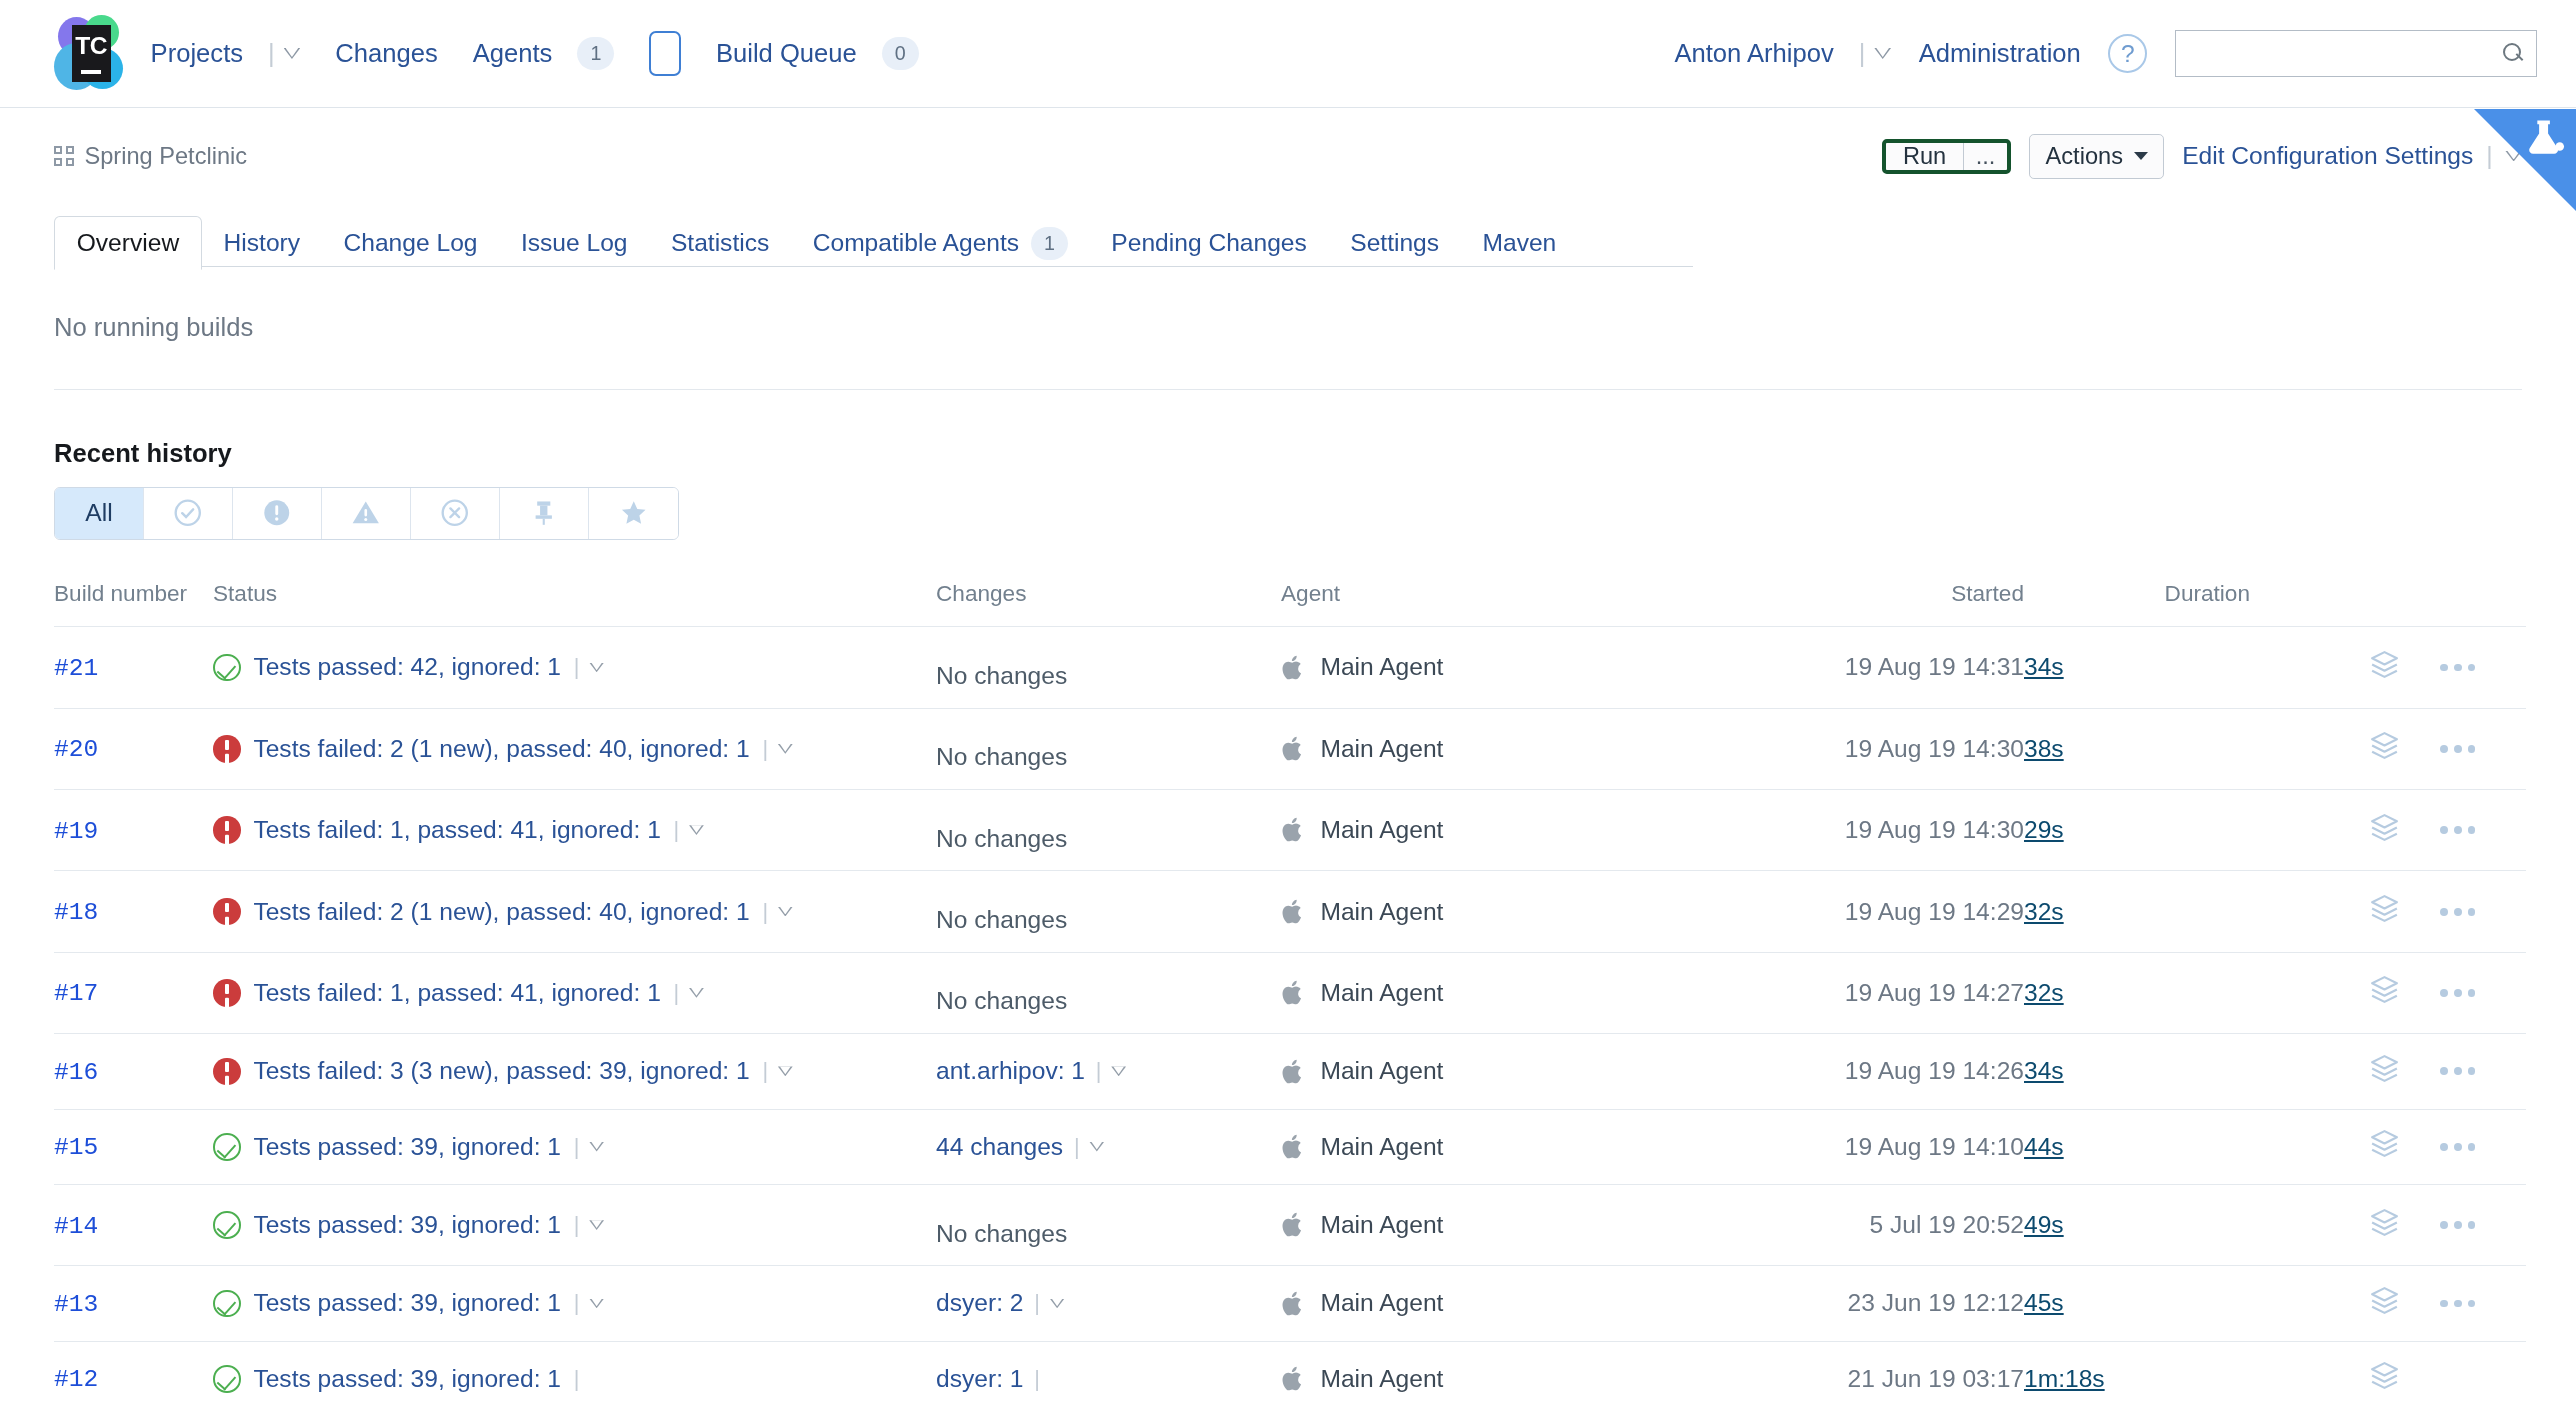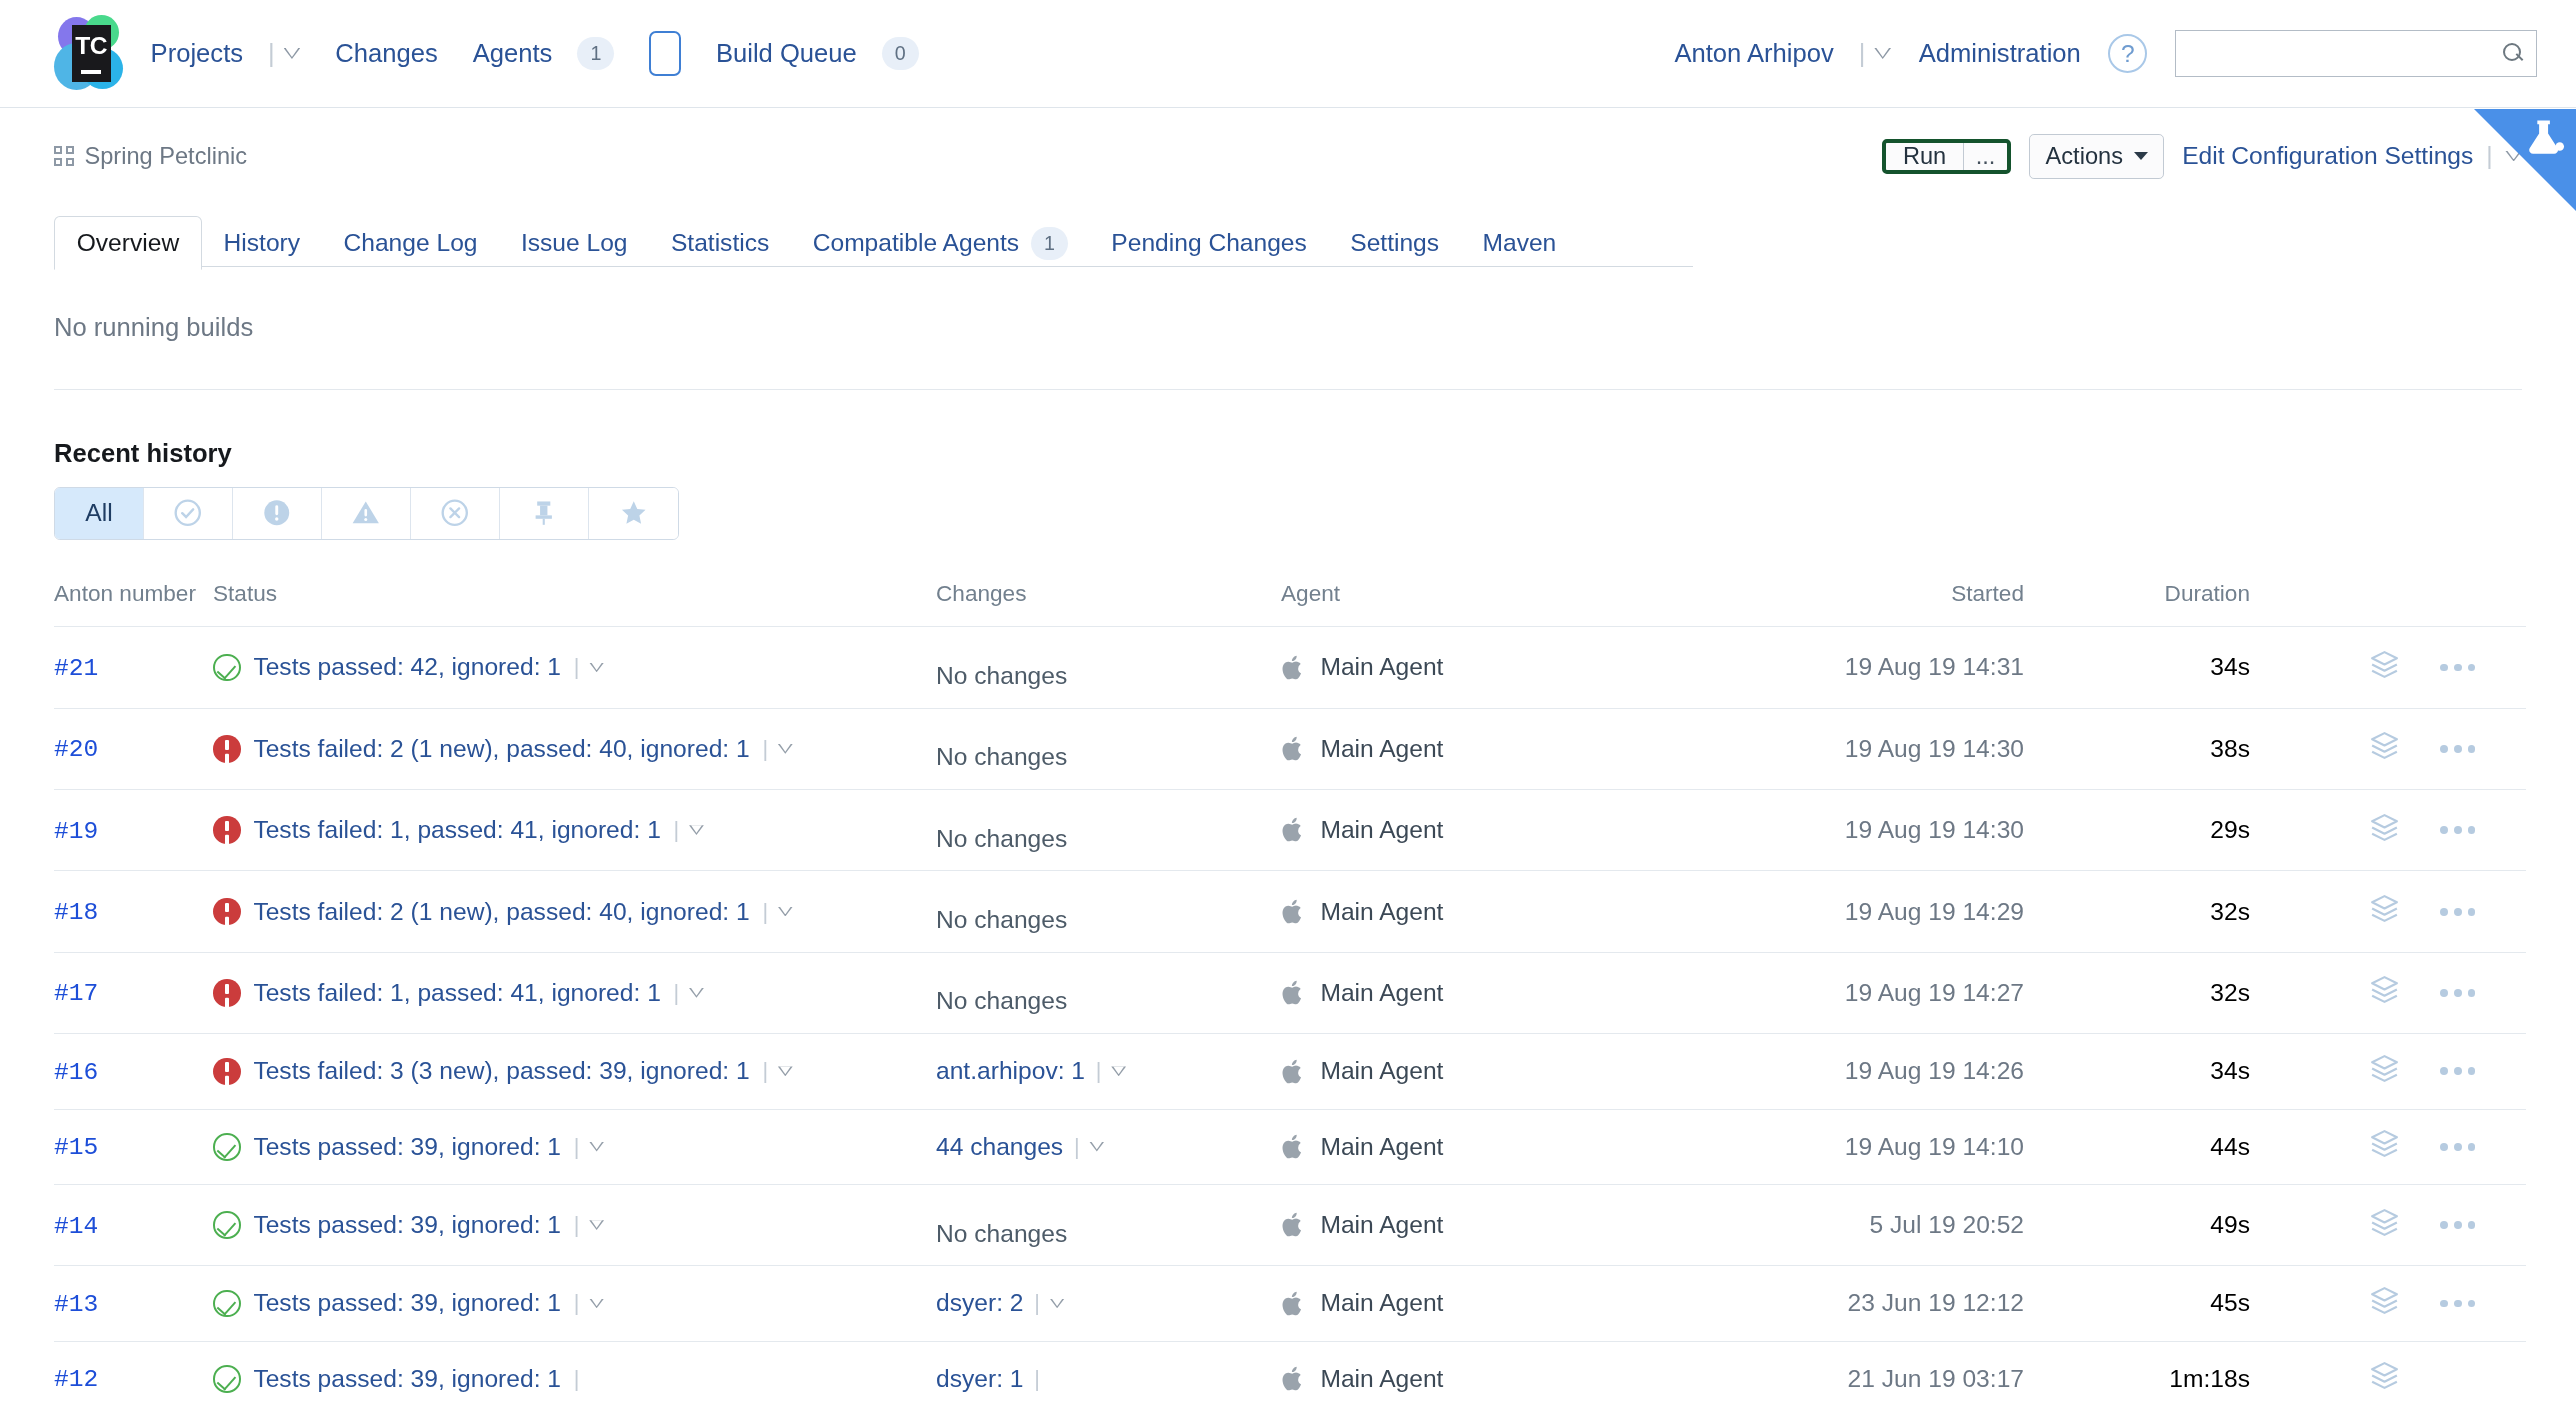--- a/index.html
+++ b/index.html
@@ -455,21 +455,21 @@
     background: #ffffff;
     clip-path: polygon(0 0, 100% 0, 50% 100%);
   }
 
   .chg-link { color: #2a5296; cursor: pointer; }
   .chg-none { color: #4d5b68; margin-top: 17px; }
   .chg-cell { display: flex; align-items: center; gap: 10.8px; }
 
   .agent-cell { display: flex; align-items: center; gap: 13.8px; color: #3b4855; }
   .td-right { text-align: right; color: #6d7885; white-space: nowrap; }
-  .td-dur   { text-align: right; color: #000000; white-space: nowrap; }
+  .td-dur   { text-align: left; color: #0c4a6e; white-space: nowrap; text-decoration: underline; }
 
   .row-actions {
     display: flex;
     align-items: center;
     justify-content: flex-start;
     gap: 39px;
     padding-left: 118px;
   }
   .dots-icon {
     display: flex;
@@ -657,21 +657,21 @@
     <div class="filter-btn">
       <svg width="31.5" height="31.5" viewBox="0 0 24 24">
         <path d="M12 3.2l2.7 5.9 6.3.7-4.7 4.3 1.3 6.3L12 17.3 6.4 20.4l1.3-6.3L3 9.8l6.3-.7z" fill="#bdd3e8"></path>
       </svg>
     </div>
   </div>
 
   <table class="builds">
     <thead>
       <tr>
-        <th class="num">Anton number</th>
+        <th class="num">Build number</th>
         <th class="stat">Status</th>
         <th class="chg">Changes</th>
         <th class="agt">Agent</th>
         <th class="strt">Started</th>
         <th class="dur">Duration</th>
         <th class="act"></th>
       </tr>
     </thead>
     <tbody id="builds-body">
         <tr>

